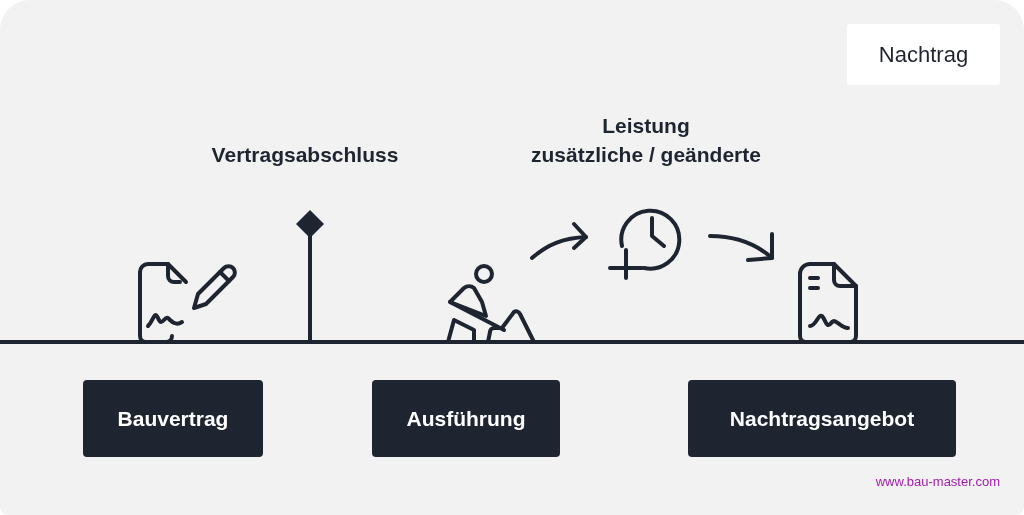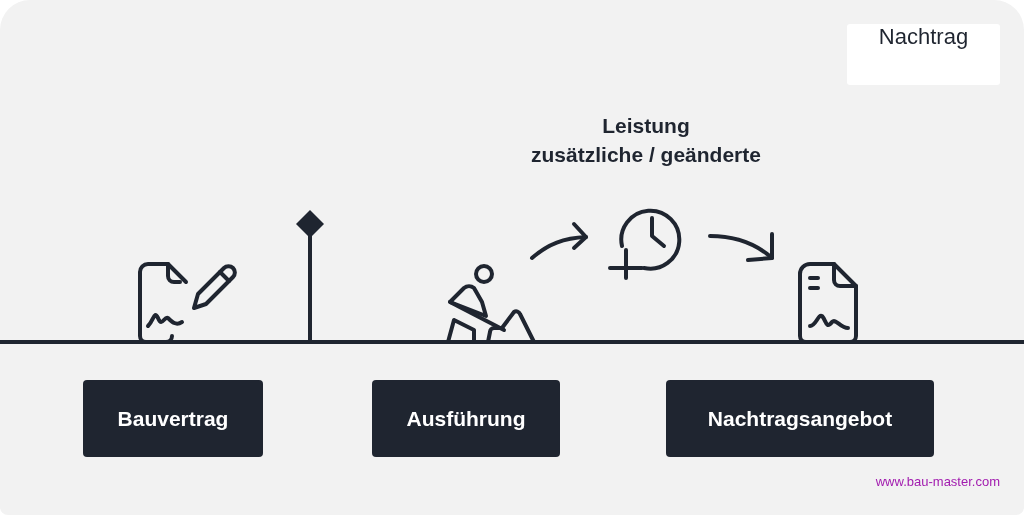--- a/index.html
+++ b/index.html
@@ -1,33 +1,36 @@
 <!DOCTYPE html>
 <html><head>
 <meta charset="utf-8">
 <style>
   html, body { margin: 0; padding: 0; background: #ffffff; }
   body { width: 1024px; height: 515px; overflow: hidden; position: relative; font-family: "Liberation Sans", "DejaVu Sans", sans-serif; }
   .canvas { position: absolute; left: 0; top: 0; width: 1024px; height: 515px; background: #f2f2f2; border-radius: 30px 30px 8px 8px; }
-  .tag { position: absolute; left: 847px; top: 24px; width: 153px; height: 61px; background: #ffffff; border-radius: 3px; display: flex; align-items: flex-start; justify-content: center; font-size: 22px; color: #1f2530; }
+  .tag { position: absolute; left: 847px; top: 24px; width: 153px; height: 61px; background: #ffffff; border-radius: 3px; display: flex; align-items: center; justify-content: center; font-size: 22px; color: #1f2530; }
   .label { position: absolute; color: #1f2530; font-weight: bold; font-size: 21px; text-align: center; line-height: 29px; }
   .timeline { position: absolute; left: 0; top: 340px; width: 1024px; height: 4px; background: #1f2530; }
   .chip { position: absolute; top: 380px; height: 77px; background: #1f2530; color: #ffffff; border-radius: 4px; display: flex; align-items: center; justify-content: center; font-weight: bold; font-size: 21px; }
   .footer { position: absolute; right: 24px; top: 474px; font-size: 13px; color: #a21caf; }
   svg { position: absolute; overflow: visible; }
 </style>
 </head>
 <body>
 
 <div class="canvas">
 
   <div class="tag">
     <span>Nachtrag</span>
   </div>
 
+  <div class="label" style="left:190px; top:140px; width:230px;">
+    <span>Vertragsabschluss</span>
+  </div>
 
   <div class="label" style="left:486px; top:111px; width:320px;">
     <div>Leistung</div>
     <div>zusätzliche / geänderte</div>
   </div>
 
   <svg style="left:294px; top:208px;" width="32" height="135">
     <polygon points="16,2 30,16 16,30 2,16" fill="#1f2530"></polygon>
     <line x1="16" y1="24" x2="16" y2="134" stroke="#1f2530" stroke-width="4"></line>
   </svg>
@@ -72,21 +75,21 @@
   </svg>
 
   <div class="timeline"></div>
 
   <div class="chip" style="left:83px; width:180px;">
     <span>Bauvertrag</span>
   </div>
   <div class="chip" style="left:372px; width:188px;">
     <span>Ausführung</span>
   </div>
-  <div class="chip" style="left:666px; width:268px;">
+  <div class="chip" style="left:688px; width:268px;">
     <span>Nachtragsangebot</span>
   </div>
 
   <div class="footer">
     <span>www.bau-master.com</span>
   </div>
 
 </div>
 
 </body></html>

